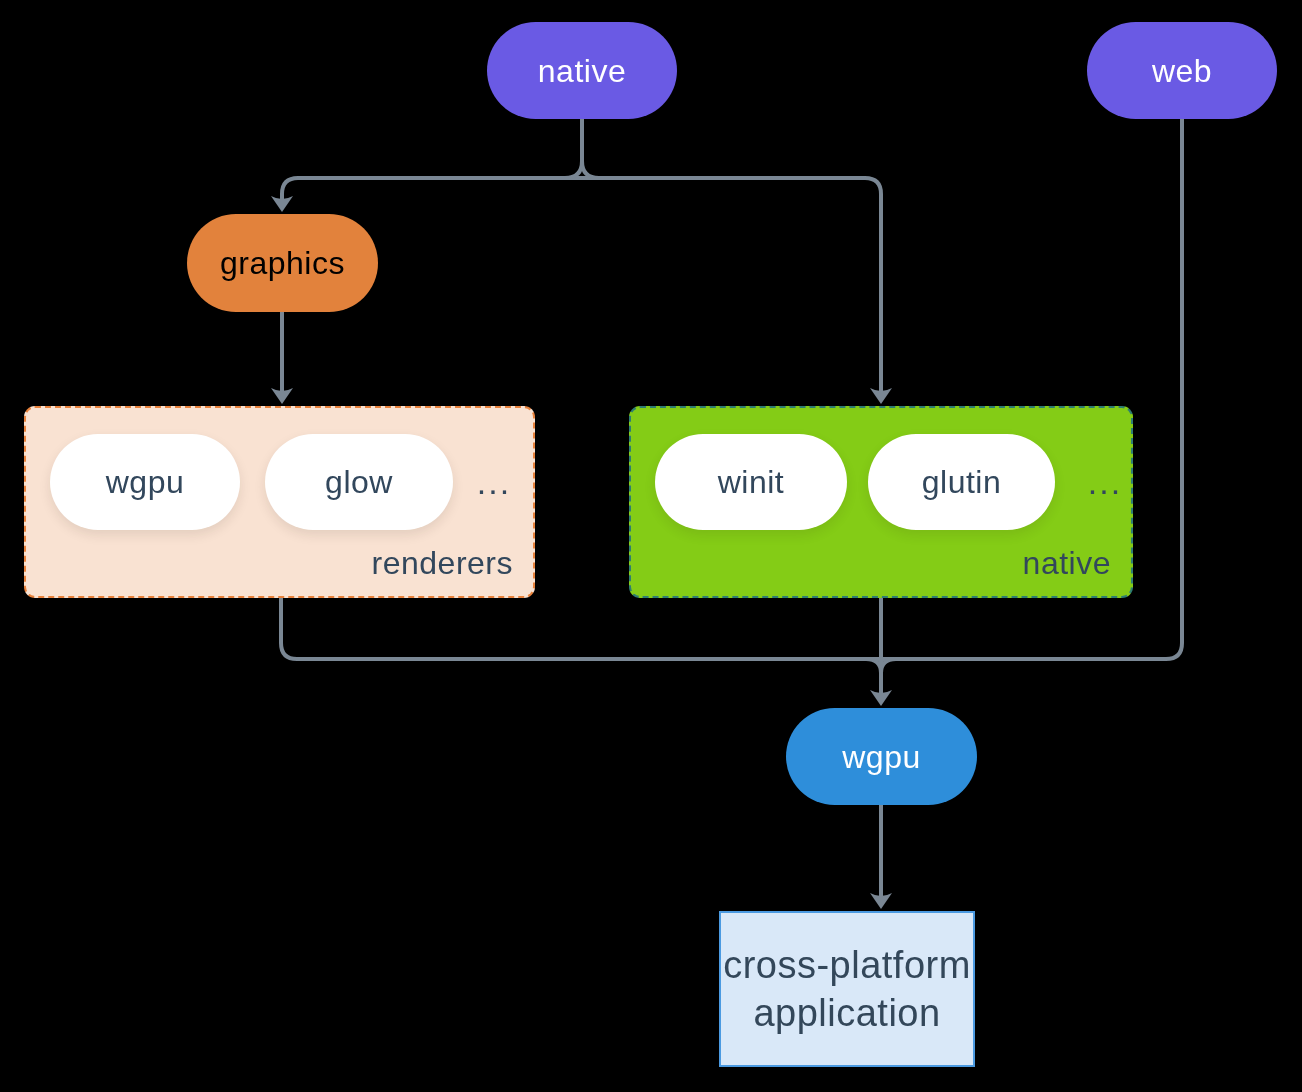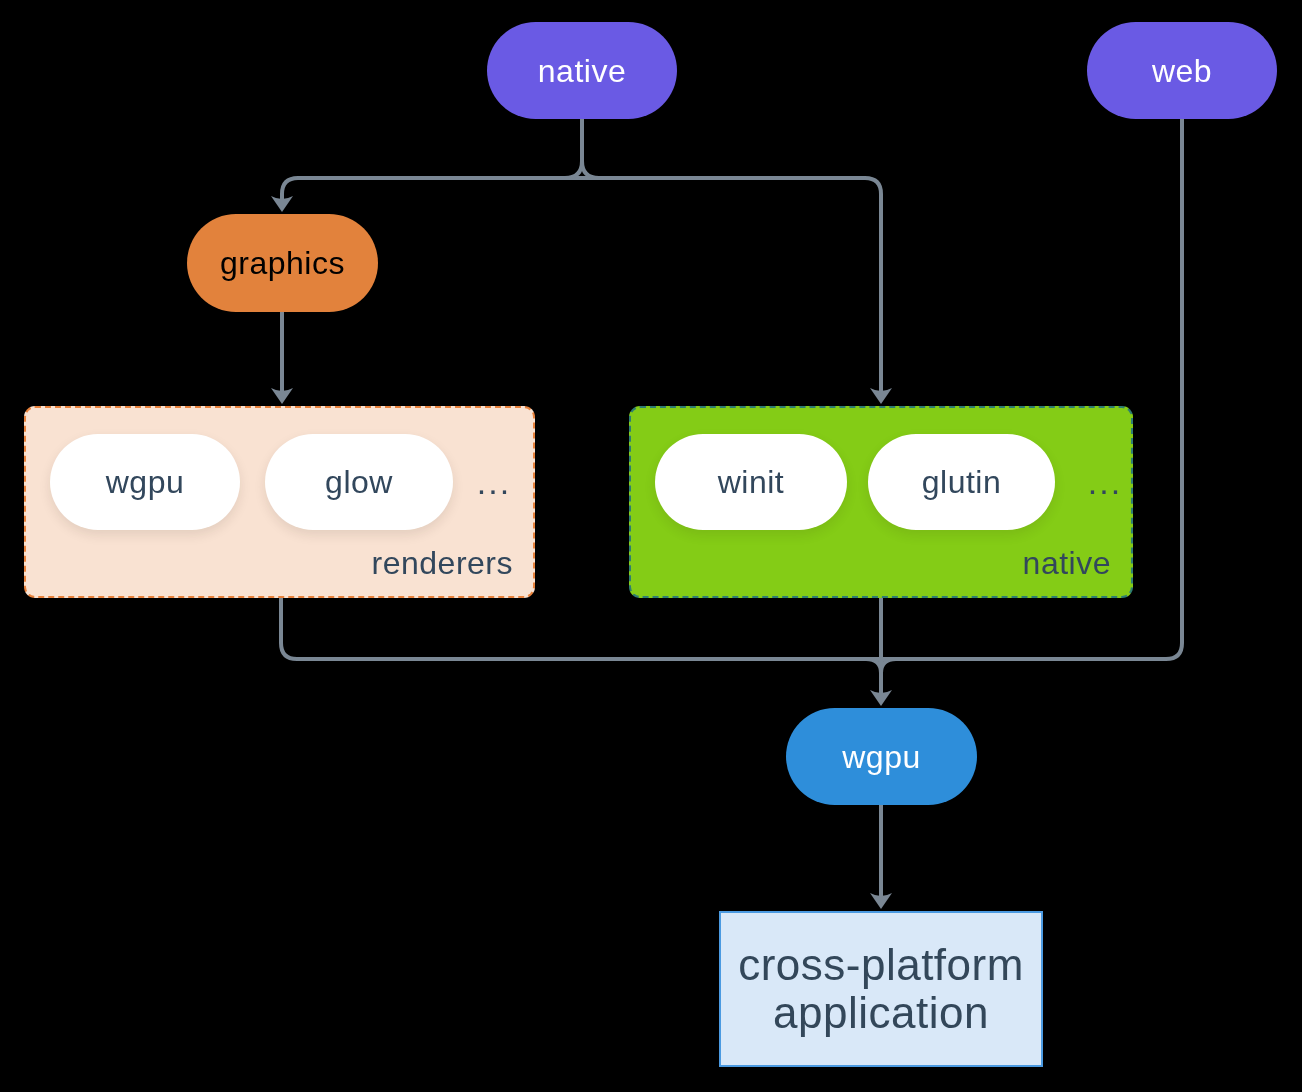--- a/index.html
+++ b/index.html
@@ -54,25 +54,25 @@
   .group.shells   {left:629px;top:406px;width:504px;height:192px;}
 
   .node-wgpu  {left:24px;top:26px;width:190px;height:96px;}
   .node-glow  {left:239px;top:26px;width:188px;height:96px;}
   .node-winit {left:24px;top:26px;width:192px;height:96px;}
   .node-glutin{left:237px;top:26px;width:187px;height:96px;}
   .dots-renderers{left:446px;}
   .dots-shells{left:452px;}
 
   .app-box{
-    position:absolute;left:719px;top:911px;width:324px;height:156px;
+    position:absolute;left:719px;top:911px;width:256px;height:156px;
     background:#d9e8f8;border:2px solid #4b9ae1;
     box-sizing:border-box;
     display:flex;flex-direction:column;align-items:center;justify-content:center;
-    font-size:44px;line-height:48px;color:#33475a;letter-spacing:0.5px;
+    font-size:38px;line-height:48px;color:#33475a;letter-spacing:0.5px;
   }
 </style>
 </head>
 <body>
 
 <div id="stage">
 
   <svg class="edges" viewBox="0 0 1302 1092">
 
     <path class="line" d="M 282 200 L 282 194 Q 282 178 298 178 L 865 178 Q 881 178 881 194 L 881 391"></path>

